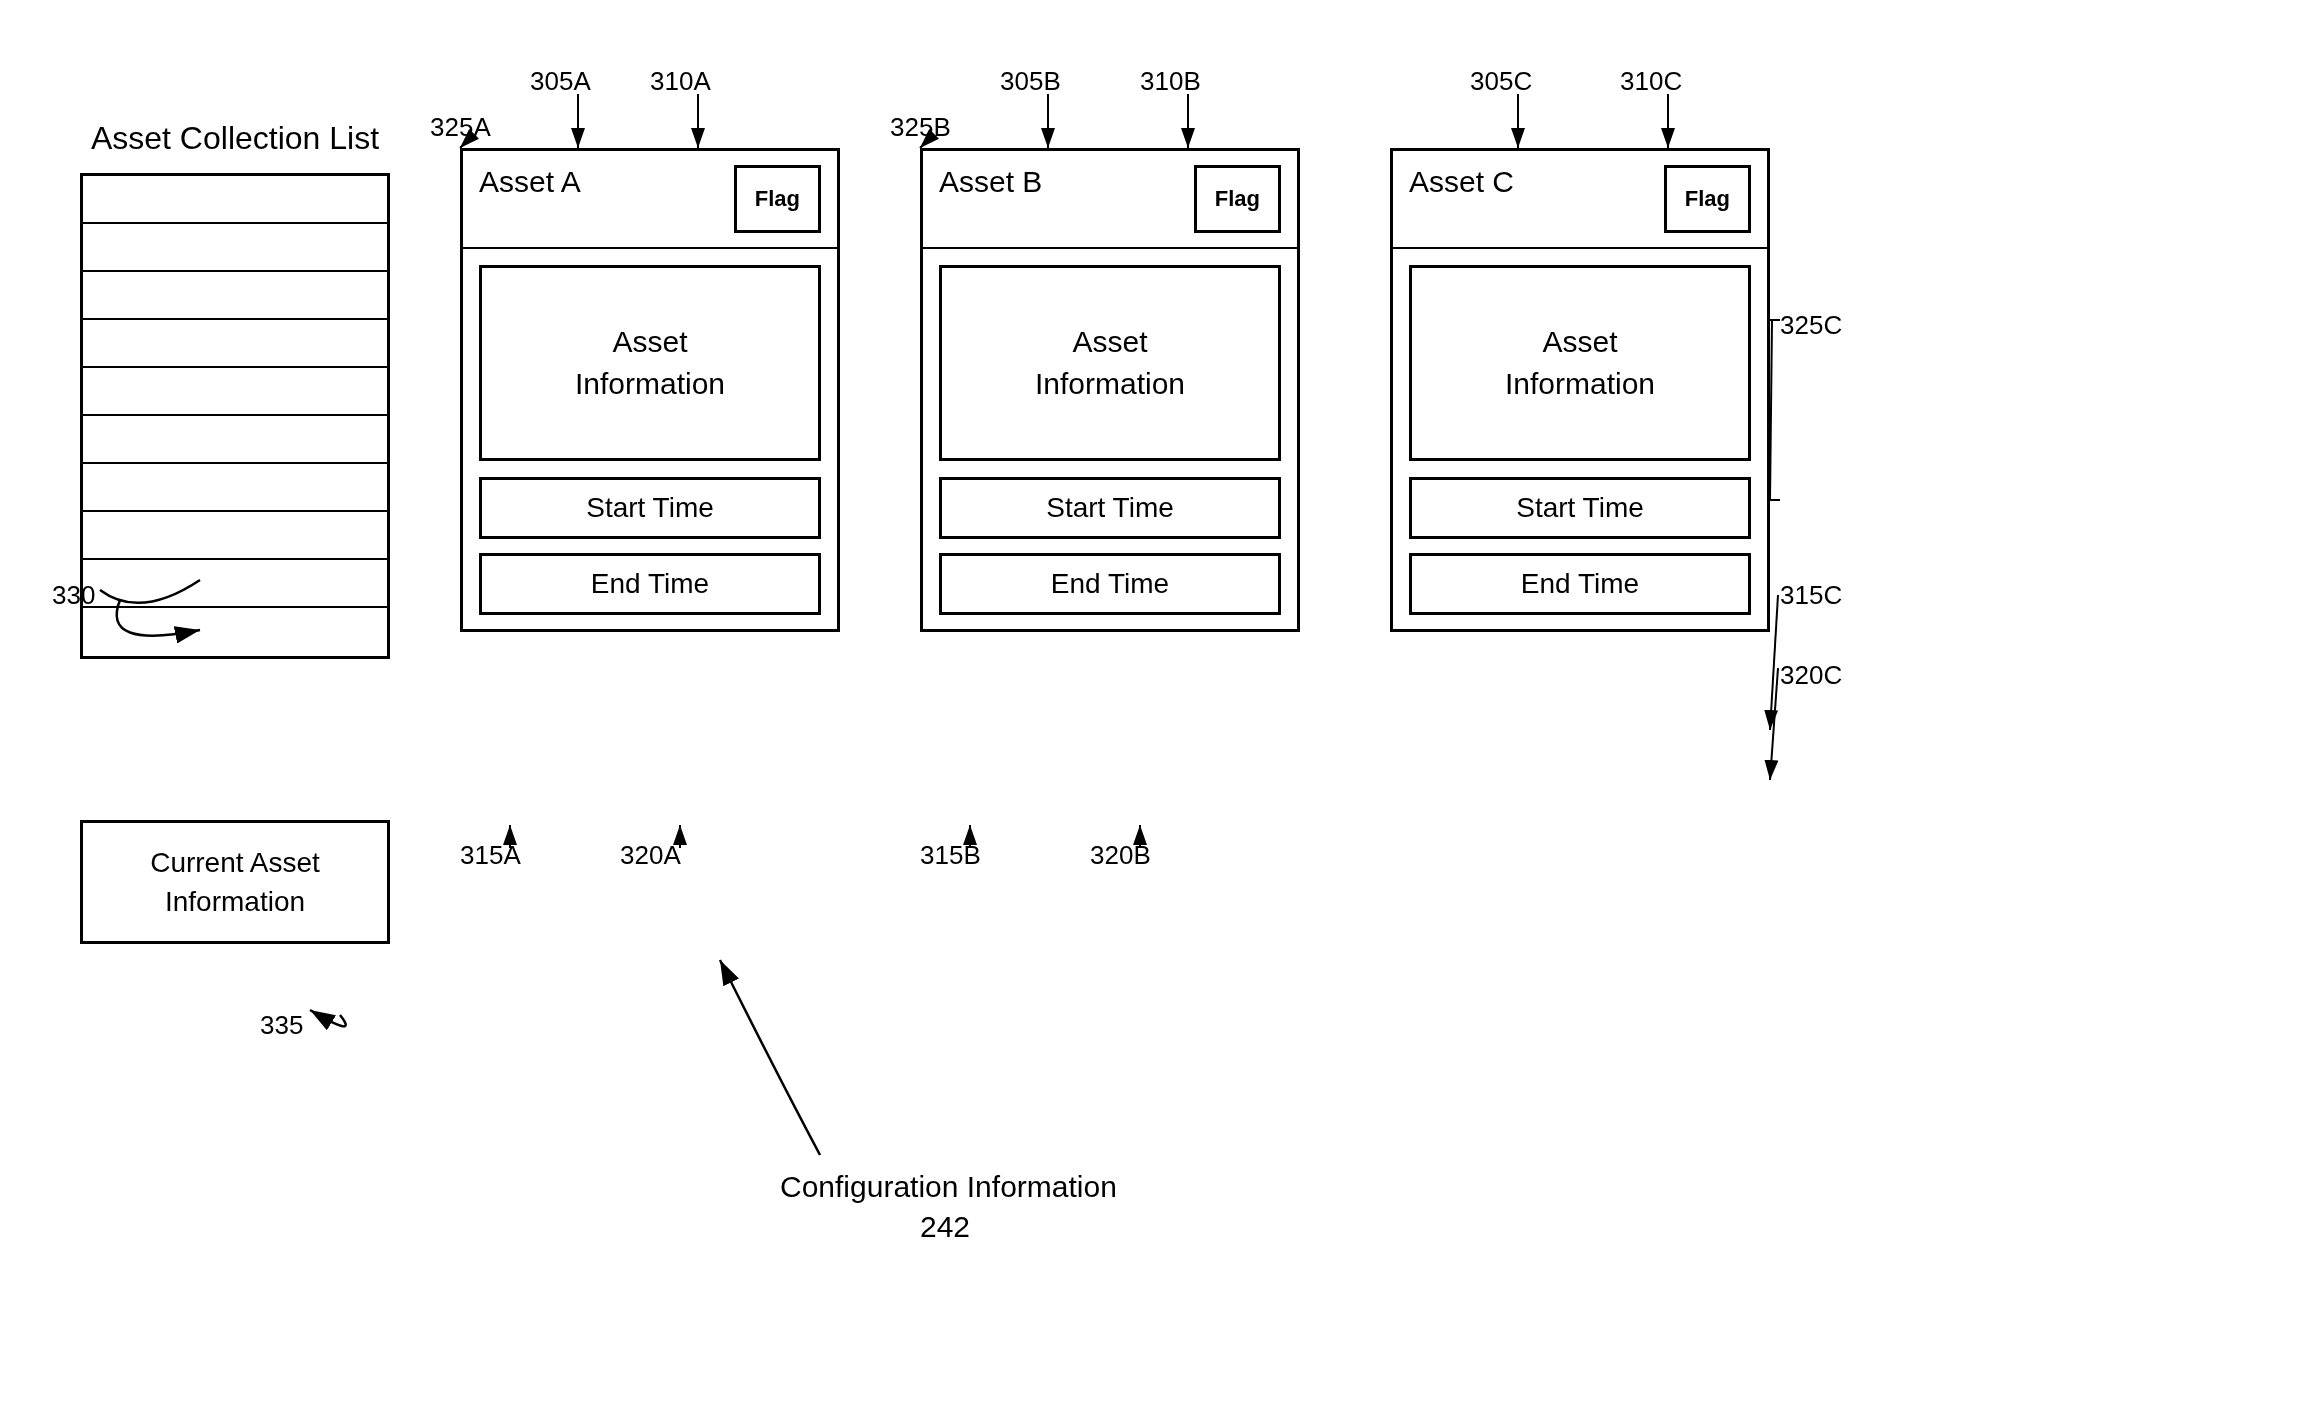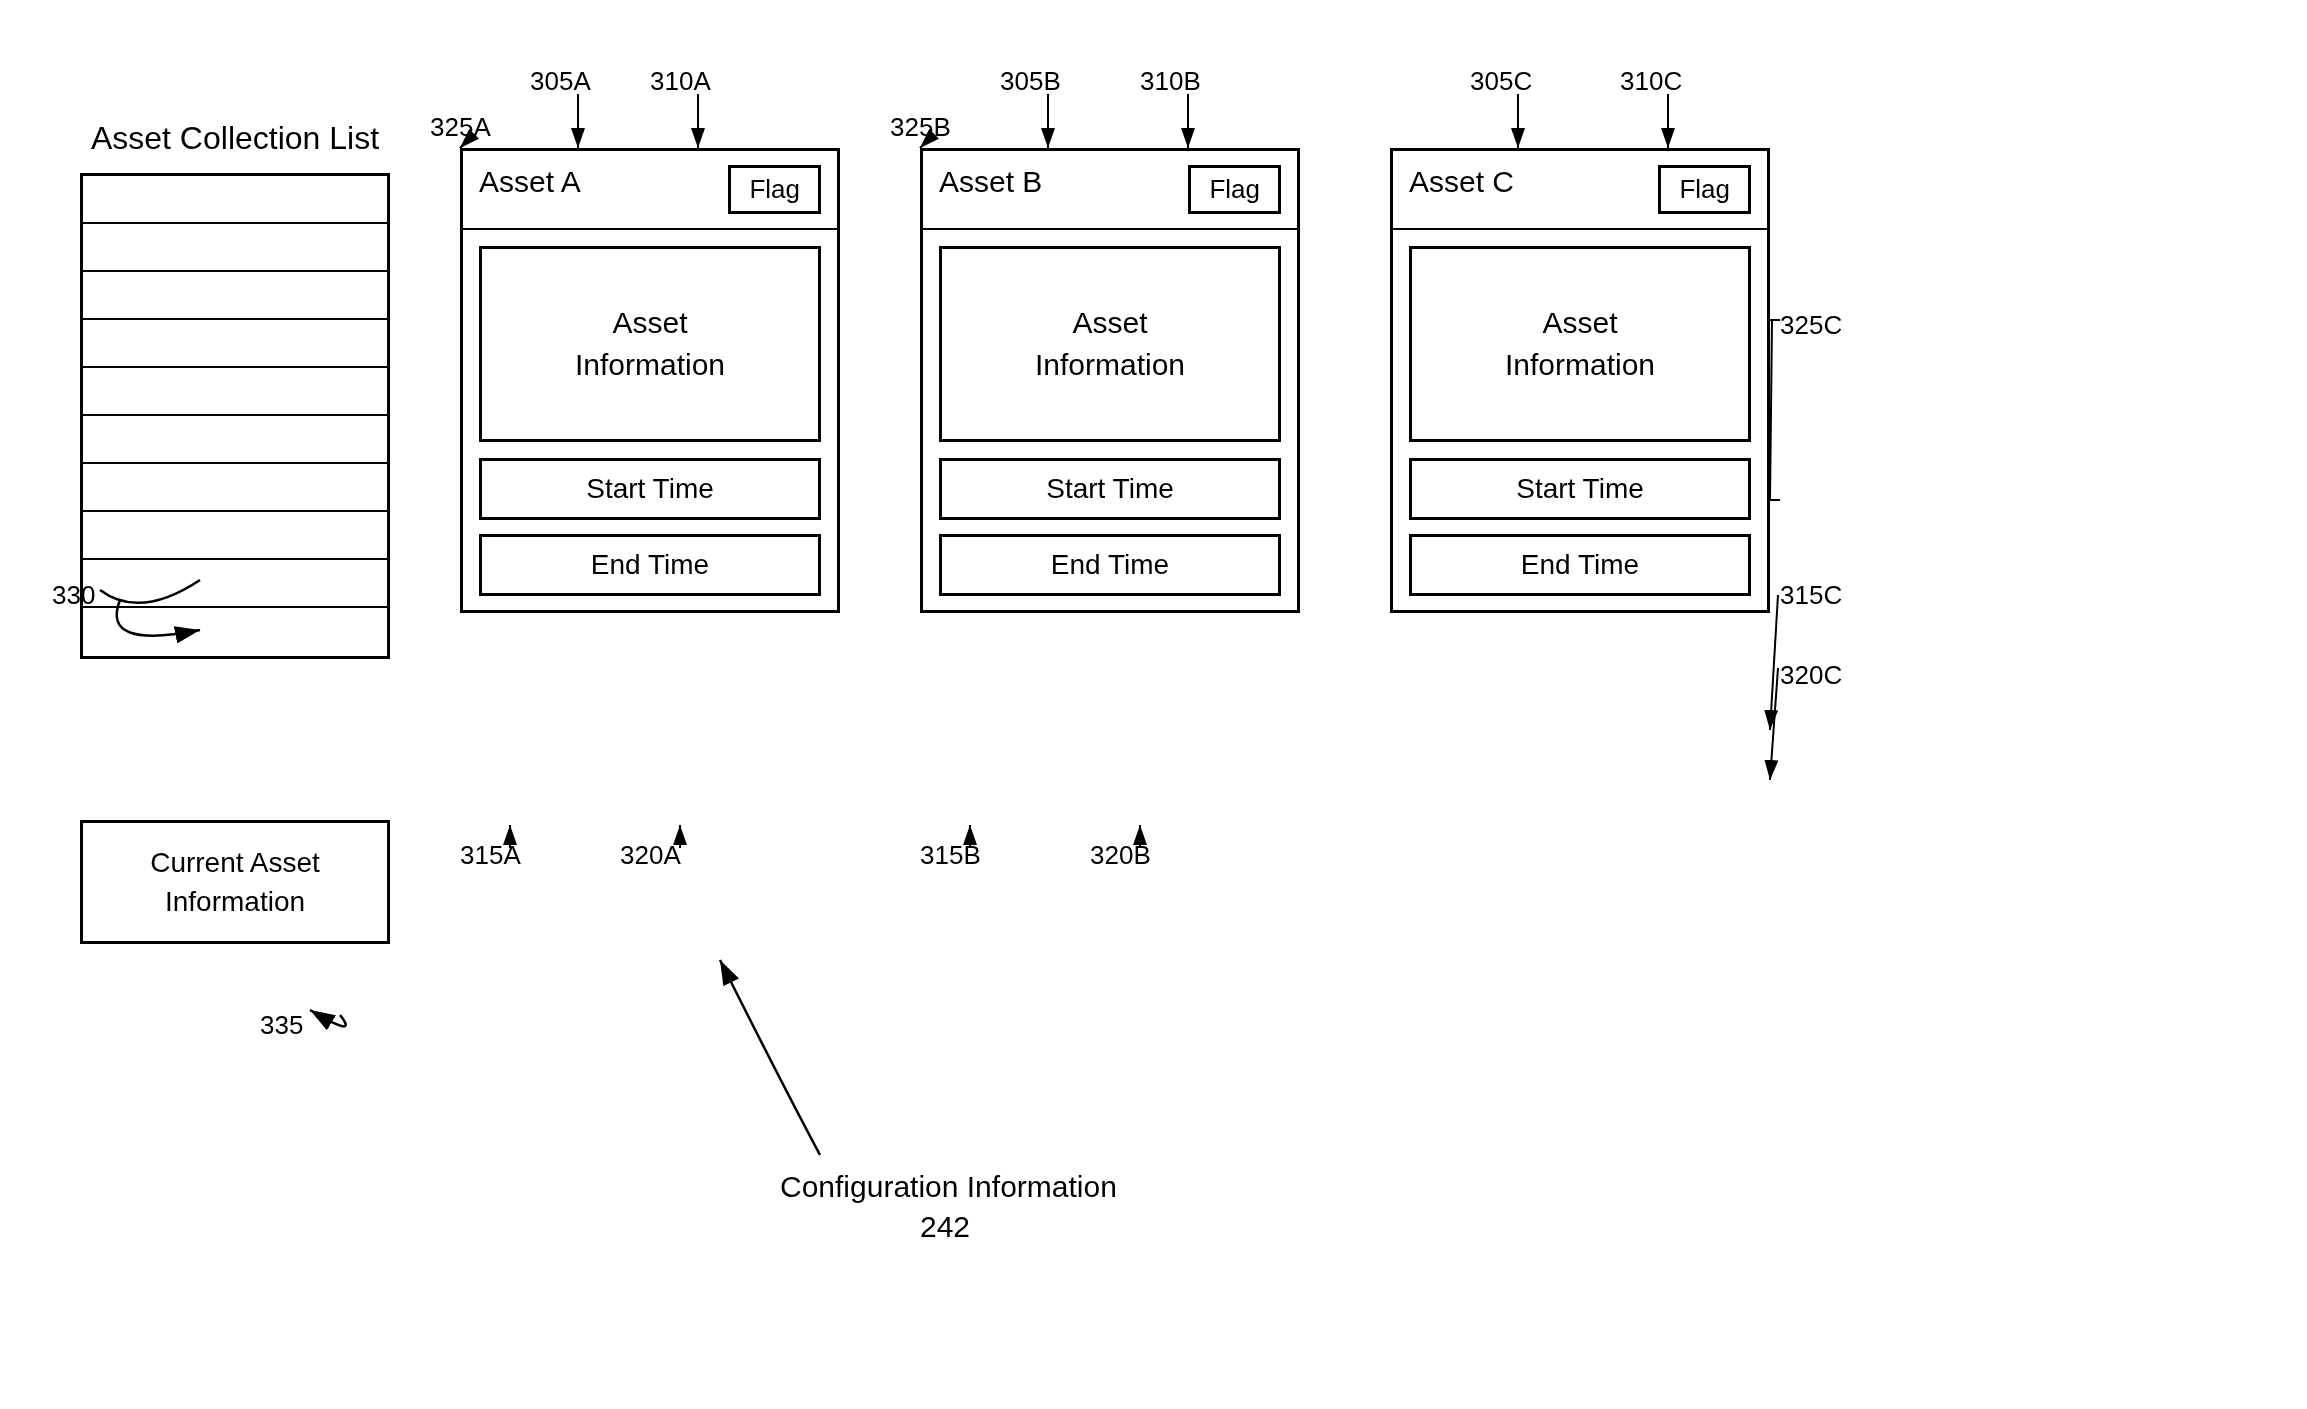--- a/index.html
+++ b/index.html
@@ -65,22 +65,23 @@
     }
 
     .asset-name {
       font-size: 30px;
       font-weight: normal;
       flex: 1;
     }
 
     .flag-box {
       border: 3px solid #000;
-      padding: 6px 18px;
-      font-size: 26px;
+      padding: 18px 18px;
+      font-size: 22px;
+      font-weight: bold;
     }
 
     .asset-info-box {
       border: 3px solid #000;
       margin: 16px 16px;
       height: 196px;
       display: flex;
       align-items: center;
       justify-content: center;
     }

